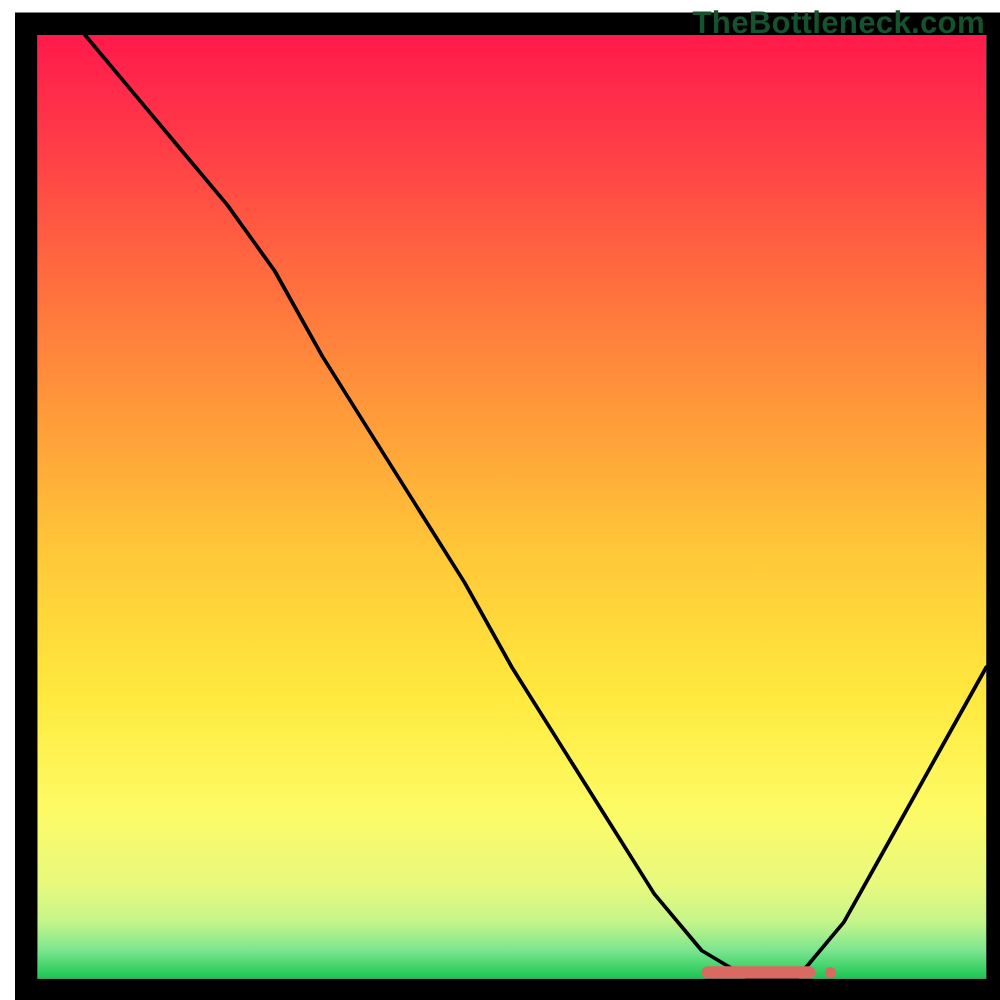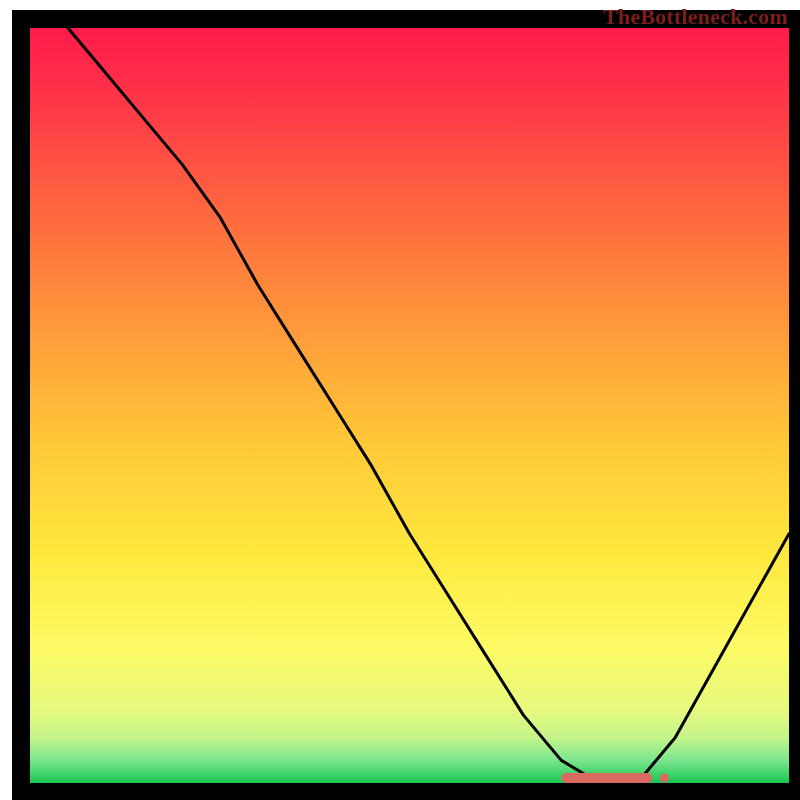--- a/index.html
+++ b/index.html
@@ -12,26 +12,25 @@
   }
   .container {
     position: relative;
     width: 800px;
     height: 800px;
   }
   .watermark {
     position: absolute;
     top: 4px;
     right: 12px;
-    font-size: 22px;
+    font-size: 25px;
     font-weight: bold;
-    color: #7f1d1d;
+    color: #14532d;
     letter-spacing: 0.2px;
     z-index: 10;
-    font-family: Liberation Serif, serif;
   }
   svg {
     display: block;
   }
 </style>
 </head>
 <body>
 
 <div class="container">
   <div class="watermark">TheBottleneck.com</div>

